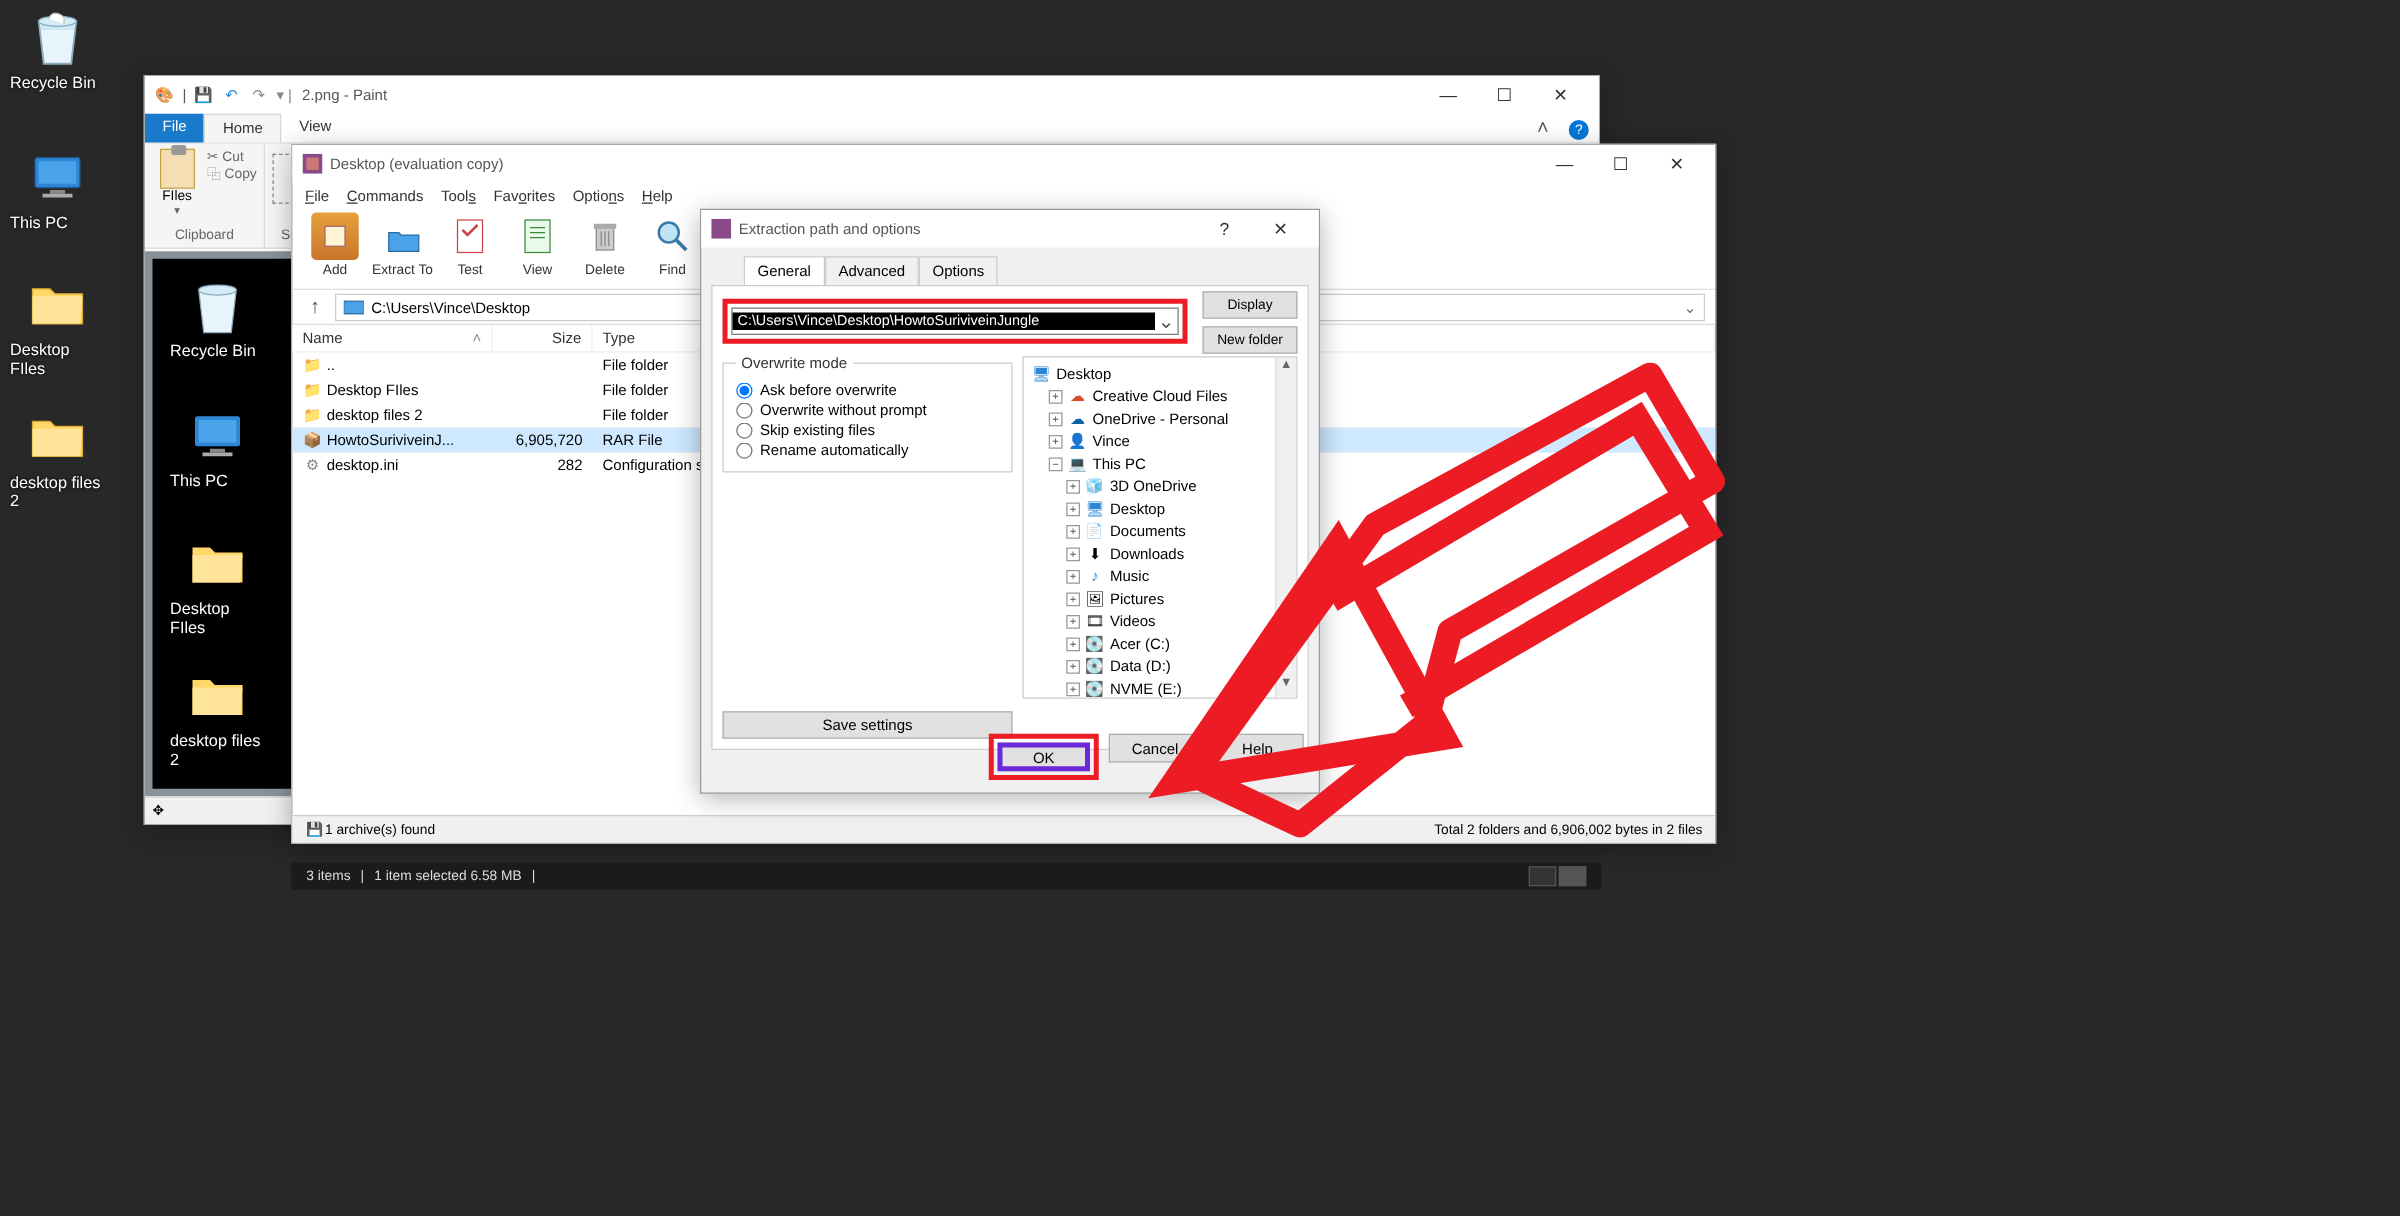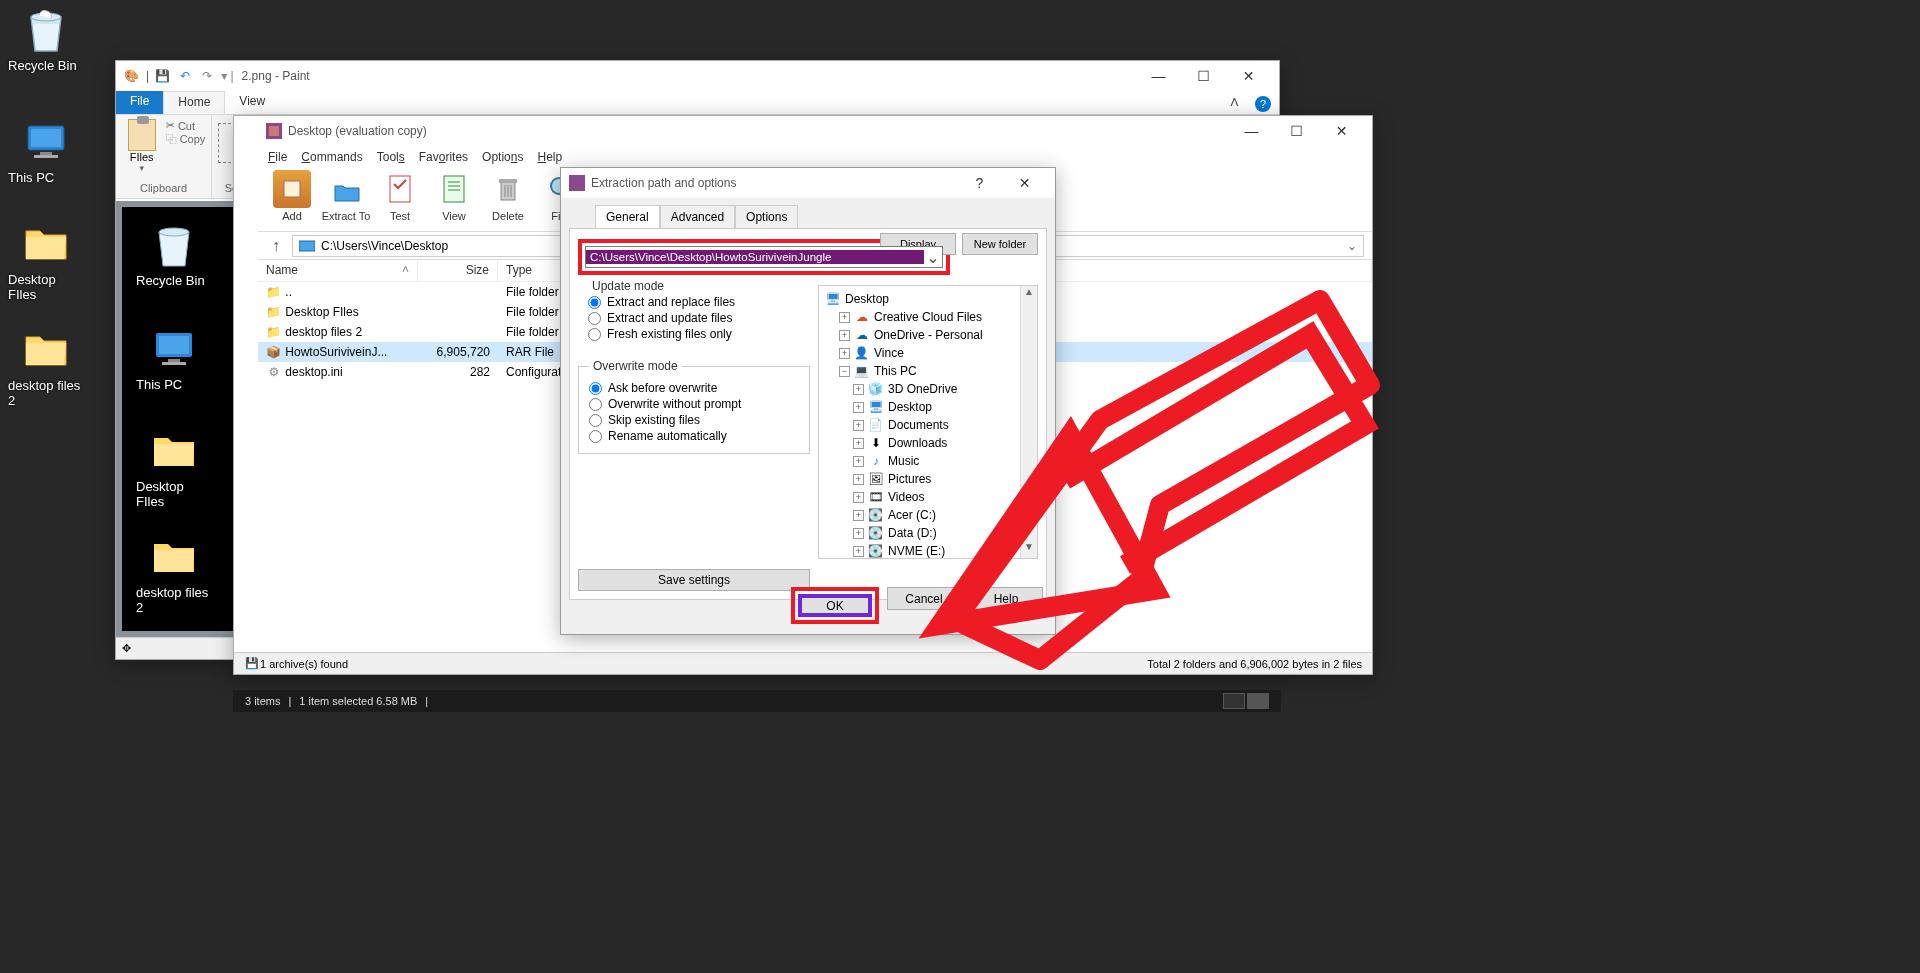--- a/index.html
+++ b/index.html
@@ -30,21 +30,21 @@
 #paint .paste { width:40px; text-align:center; font-size:11px; cursor:pointer;}
 #paint .smallbtn{ font-size:11px; color:#666; display:flex; align-items:center; gap:3px; cursor:pointer;}
 #paint .canvas-area{ background:#8a9299; position:absolute; left:0; right:0; top:140px; bottom:22px; }
 #paint .canvas { background:#000; position:absolute; left:6px; top:6px; right:6px; bottom:6px; }
 #paint .statusbar{ position:absolute; left:0; right:0; bottom:0; height:22px; background:#f0f0f0; border-top:1px solid #ccc; font-size:11px; display:flex; align-items:center; padding:0 6px; gap:8px;}
 
 
 .canvas .desktop-icon{ color:#fff;}
 
 
-#winrar { left: 233px; top: 115px; width: 1140px; height: 560px; background:#fff;padding-left:24px;}
+#winrar { left: 233px; top: 115px; width: 1140px; height: 560px; background:#fff;}
 #winrar .menu { height:22px; display:flex; gap:14px; padding:0 10px; font-size:12px; color:#333; align-items:center;}
 #winrar .menu span{ cursor:pointer;}
 #winrar .toolbar { height:64px; display:flex; gap:2px; padding:2px 8px; border-bottom:1px solid #ddd;}
 #winrar .tool { width:52px; text-align:center; font-size:11px; color:#333; cursor:pointer;}
 #winrar .tool .ti { width:38px; height:38px; margin:0 auto 2px; border-radius:4px; display:flex; align-items:center; justify-content:center;}
 #winrar .addr { height:28px; display:flex; align-items:center; gap:6px; padding:2px 8px; border-bottom:1px solid #ddd;}
 #winrar .addr .up{ width:20px; text-align:center; cursor:pointer; color:#555;}
 #winrar .addr .path{ flex:1; border:1px solid #ccc; height:22px; display:flex; align-items:center; padding:0 6px; font-size:12px; gap:6px;}
 #winrar .filehdr { height:22px; background:#fff; border-bottom:1px solid #eee; display:flex; font-size:12px; color:#333;}
 #winrar .filehdr div{ padding:3px 8px; border-right:1px solid #eee;}
@@ -56,25 +56,25 @@
 #winrar .status { position:absolute; bottom:0; left:0; right:0; height:22px; background:#f0f0f0; border-top:1px solid #ccc; font-size:11px; display:flex; align-items:center; padding:0 10px;}
 #winrar .status .sp{flex:1;}
 
 
 #extract { left: 560px; top: 167px; width: 496px; height: 468px; background:#f0f0f0; border:1px solid #999;}
 #extract .titlebar{ background:#fff; height:30px;}
 #extract .tabs{ display:flex; padding:6px 8px 0; gap:0;margin-left:26px;}
 #extract .tabs .t{ padding:4px 10px; font-size:12px; border:1px solid #ccc; background:#f0f0f0; cursor:pointer; position:relative; top:1px;}
 #extract .tabs .t.active{ background:#fff; border-bottom:1px solid #fff;}
 #extract .body{ margin:0 8px 8px; border:1px solid #ccc; background:#fff; padding:8px; height:372px; position:relative;}
-#extract .side-btns{ position:absolute; right:8px; top:4px; display:flex; flex-direction:row; gap:6px;}
+#extract .side-btns{ position:absolute; right:8px; top:4px; display:flex; flex-direction:column; gap:6px;}
 #extract .side-btns button{ width:76px; height:22px; font-size:11px; background:#e1e1e1; border:1px solid #adadad; cursor:pointer;}
 #extract .path-box{ border:4px solid #ed1c24; padding:3px; margin-right:88px; margin-top:2px;}
 #extract .path-box .combo{ height:22px; border:1px solid #7a7a7a; display:flex; align-items:center; background:#fff; position:relative;}
-#extract .path-box .combo .val{ flex:1; background:#701a75; color:#fff; padding:1px 4px; font-size:11.5px;}
+#extract .path-box .combo .val{ flex:1; background:#000000; color:#fff; padding:1px 4px; font-size:11.5px;}
 #extract .path-box .combo .dd{ width:18px; text-align:center; color:#555; cursor:pointer;}
 #extract fieldset{ border:1px solid #ccc; margin-top:8px; padding:6px 10px 8px; font-size:12px;}
 #extract fieldset legend{ font-size:12px; padding:0 4px; color:#333;}
 #extract fieldset.noborder{ border:none; padding-top:0;}
 #extract label.opt{ display:flex; align-items:center; gap:6px; font-size:12px; margin:2px 0; cursor:pointer;}
 #extract .left-col{ width:232px; float:left;}
 #extract .tree { position:absolute; left:248px; top:56px; right:8px; bottom:40px; border:1px solid #ccc; background:#fff; font-size:12px; overflow:hidden;}
 #extract .tree .sc{ position:absolute; right:0; top:0; bottom:0; width:17px; background:#f0f0f0; border-left:1px solid #ddd;}
 #extract .tree .sc .ar{ height:17px; text-align:center; color:#666; font-size:10px; cursor:pointer;}
 #extract .tree ul{ list-style:none; padding-left:14px;}
@@ -383,35 +383,20 @@
       <button>New folder</button>
     </div>
     <div class="path-box">
       <div class="combo">
         <div class="val">C:\Users\Vince\Desktop\HowtoSuriviveinJungle</div>
         <div class="dd">⌄</div>
       </div>
     </div>
 
     <div class="left-col">
-      <fieldset class="noborder" style="margin-top:4px;">
-        <legend>Update mode</legend>
-        <label class="opt">
-            <input type="radio" checked="" style=""> 
-            <span>Extract and replace files</span>
-          </label>
-        <label class="opt">
-            <input type="radio" style=""> 
-            <span>Extract and update files</span>
-          </label>
-        <label class="opt">
-            <input type="radio" style=""> 
-            <span>Fresh existing files only</span>
-          </label>
-      </fieldset>
       <fieldset>
         <legend>Overwrite mode</legend>
         <label class="opt">
             <input type="radio" checked="" style=""> 
             <span>Ask before overwrite</span>
           </label>
         <label class="opt">
             <input type="radio" style=""> 
             <span>Overwrite without prompt</span>
           </label>

